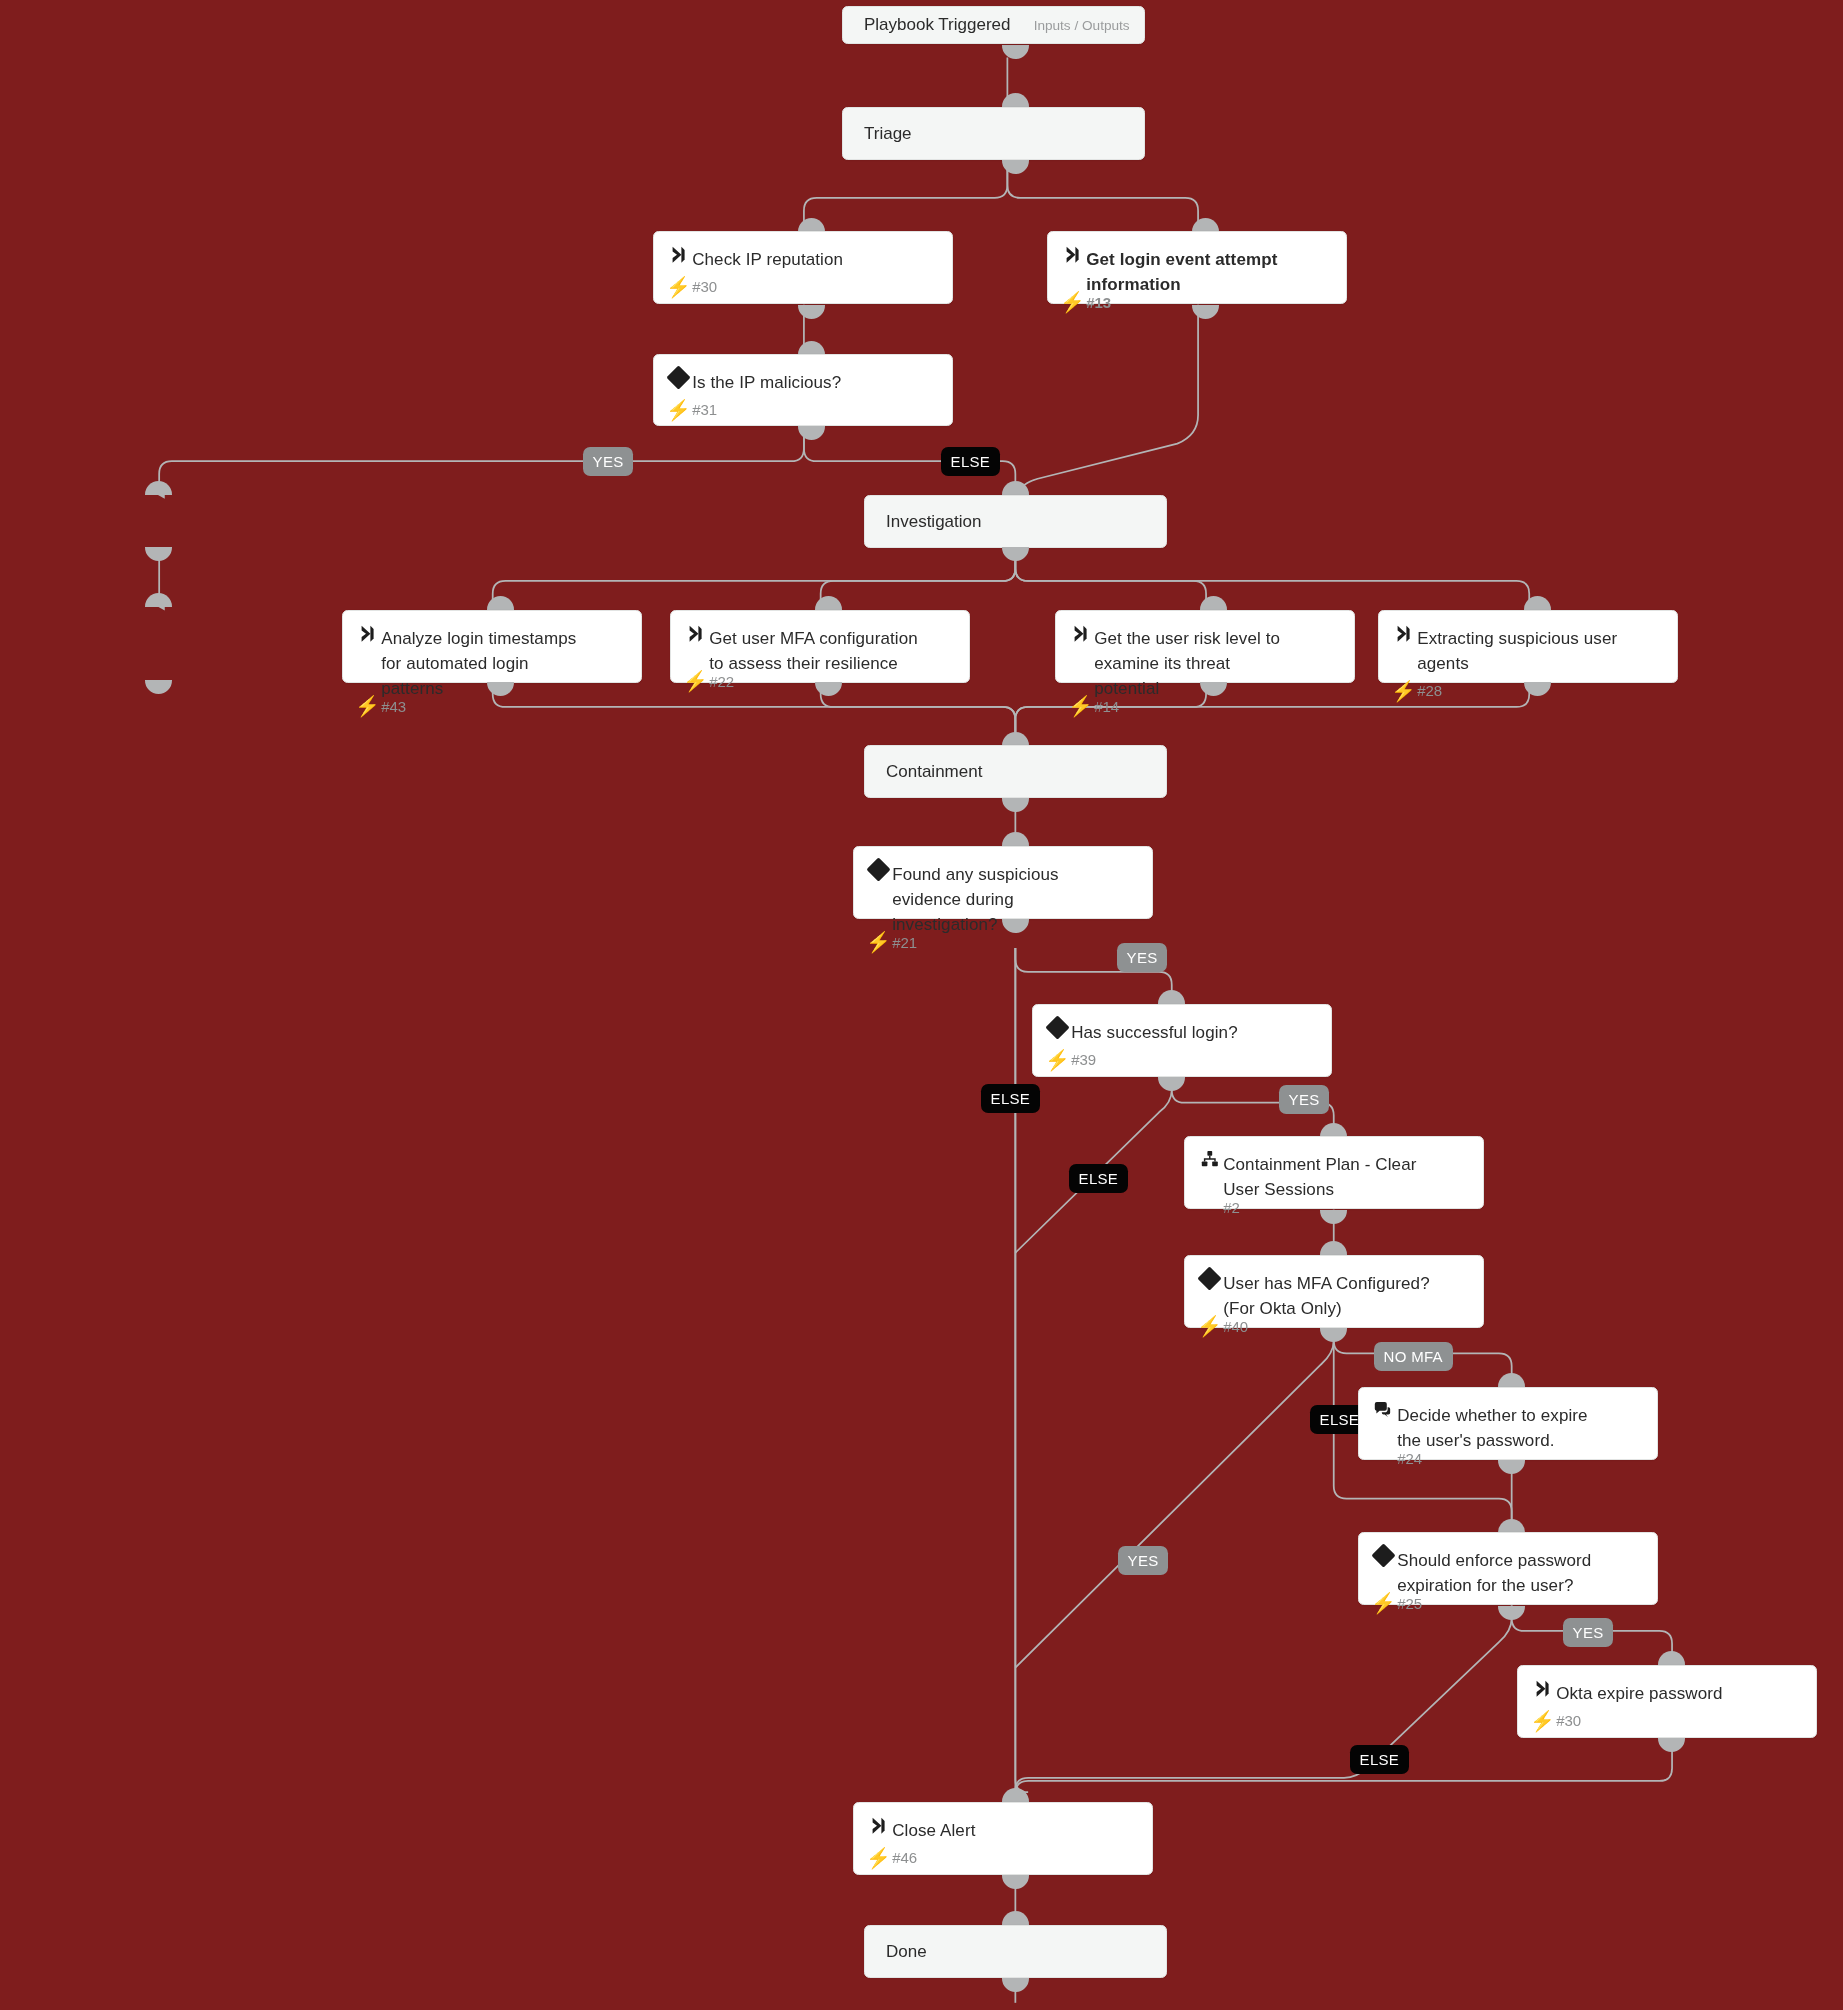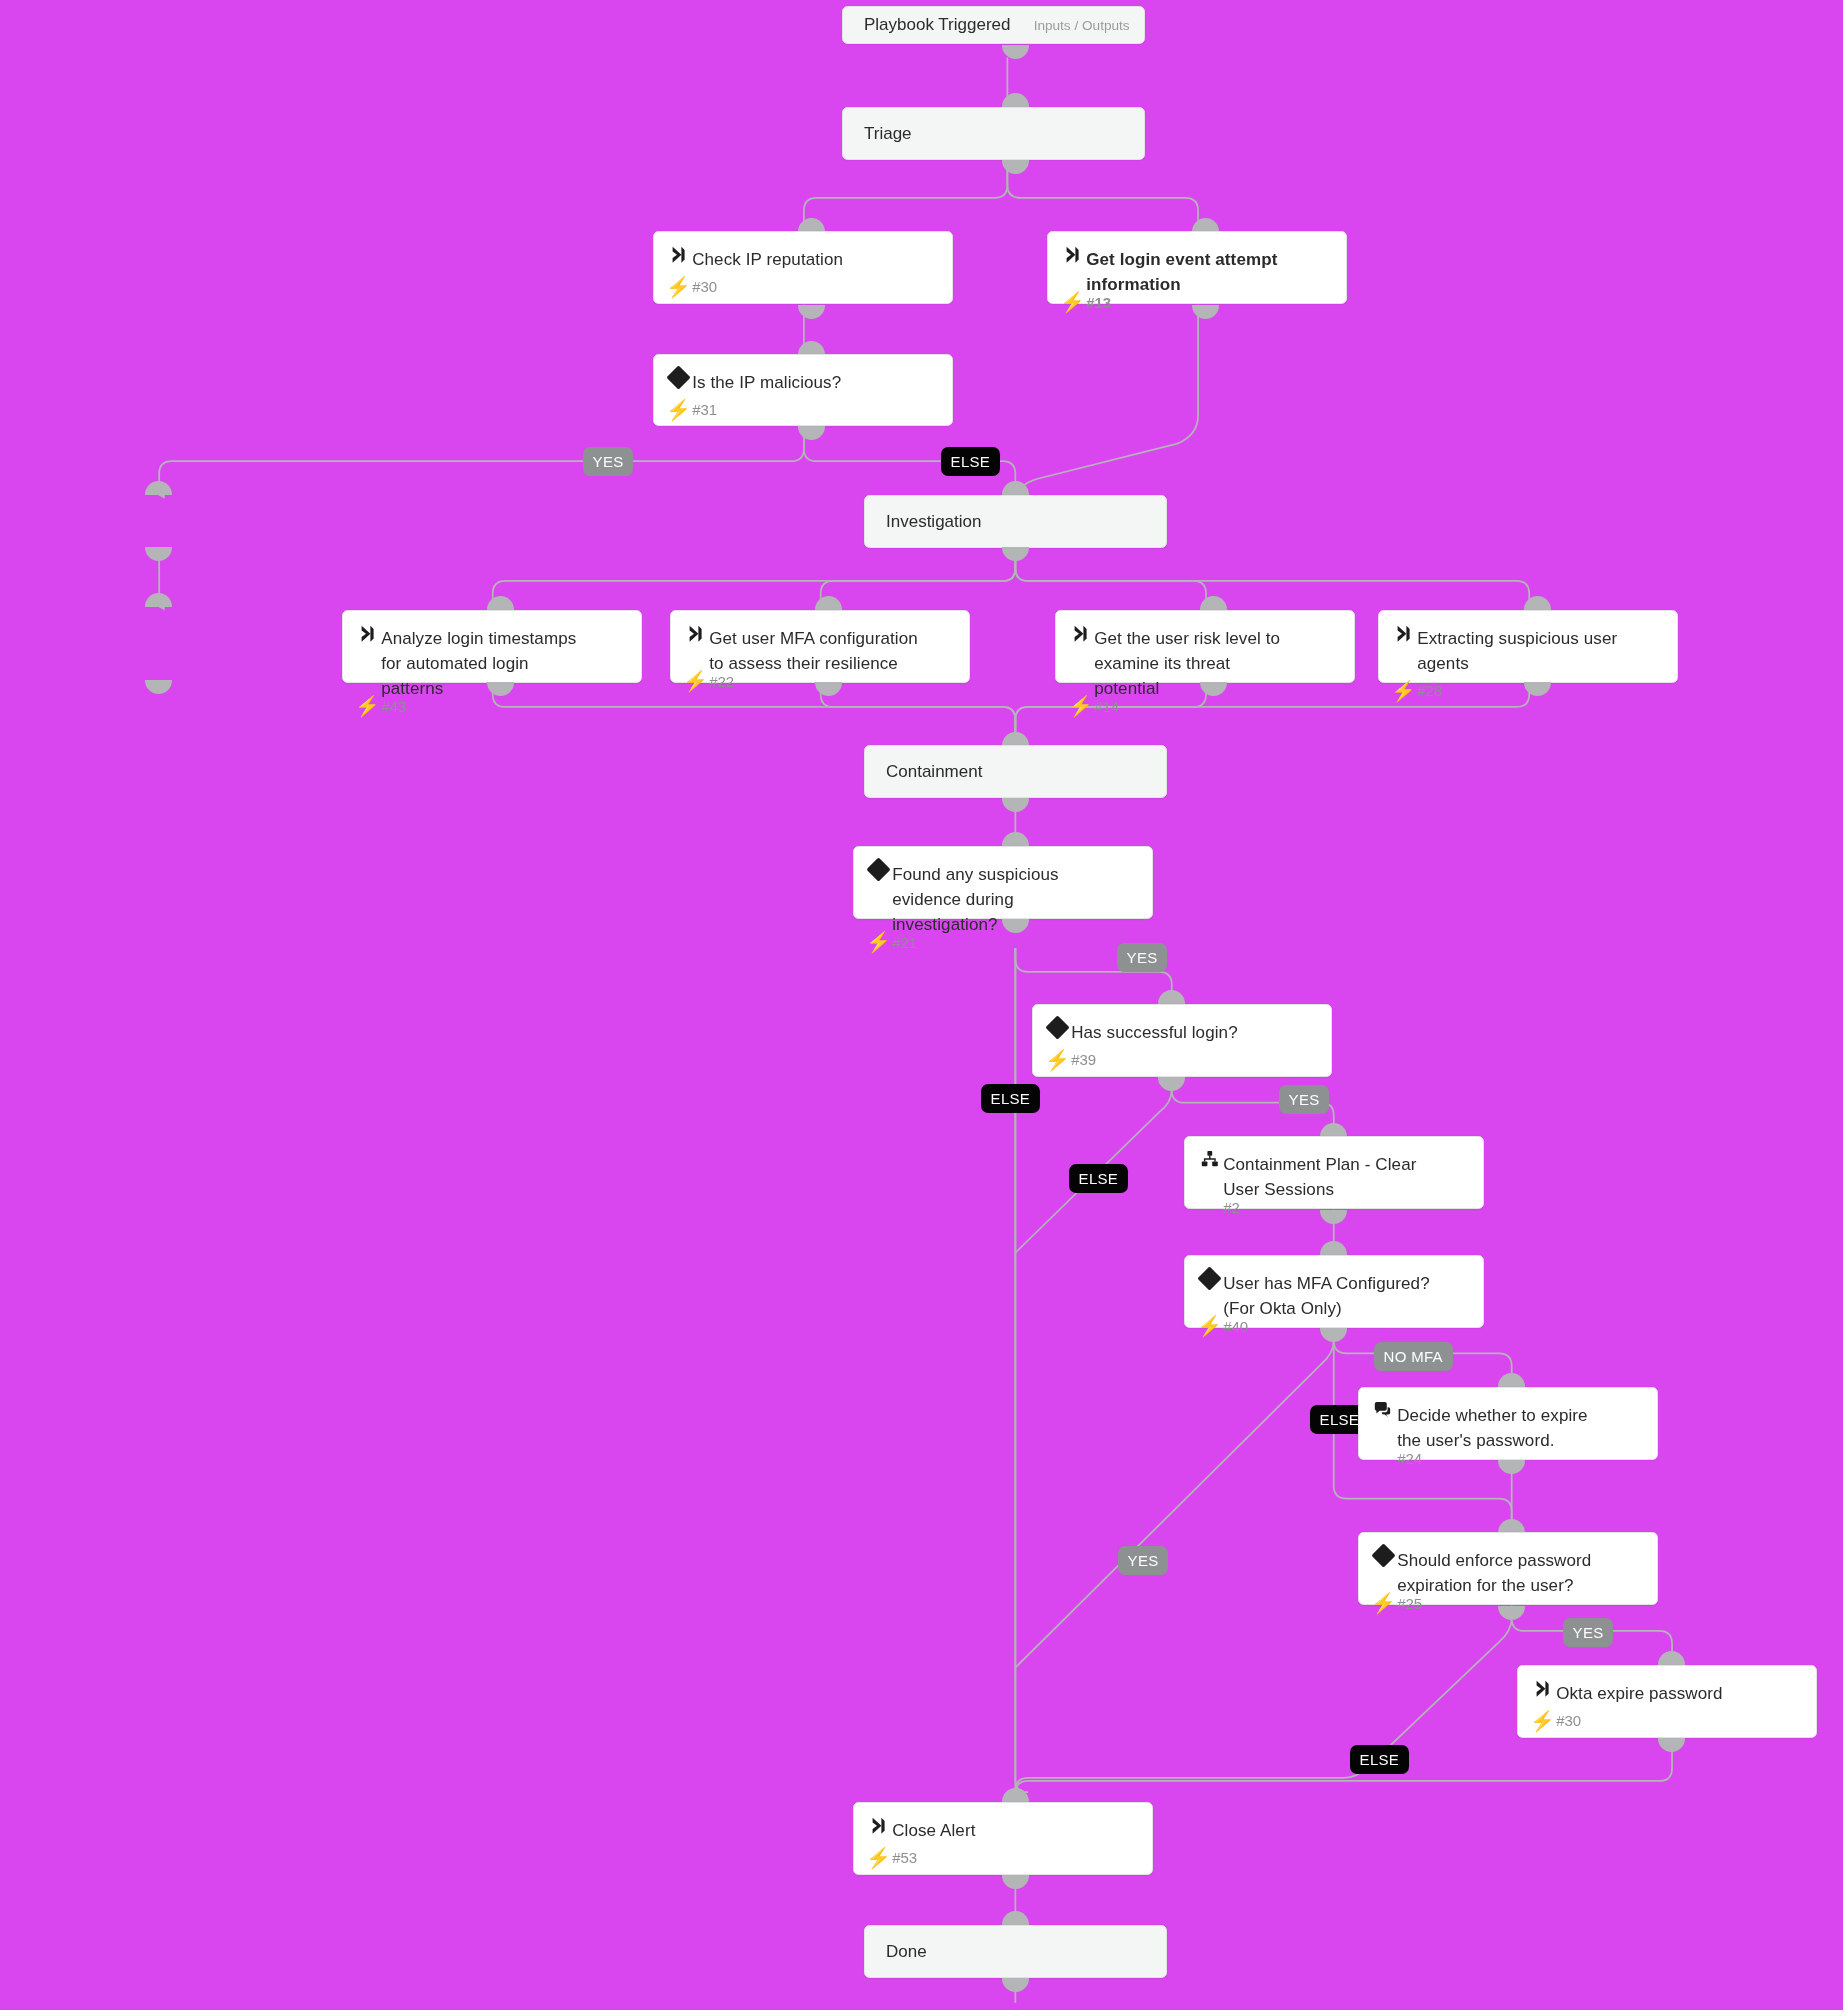--- a/index.html
+++ b/index.html
@@ -5,21 +5,21 @@
   * { box-sizing: border-box; }
   html, body {
     margin: 0; padding: 0;
     background: #ffffff;
     font-family: "Liberation Sans", sans-serif;
   }
   #canvas {
     position: relative;
     width: 1844px;
     height: 2010px;
-    background: #d946ef;
+    background: #7f1d1d;
     overflow: hidden;
   }
   #edge-layer {
     position: absolute;
     top: 0; left: 0;
     width: 1844px;
     height: 2010px;
     pointer-events: none;
   }
   #node-layer {
@@ -552,21 +552,21 @@
             <path d="M2 1 L13 11 L2 21 L2 15 L7.5 11 L2 7 Z" fill="#1d1d1d"></path>
             <path d="M13 1 L17 5 L17 17 L13 21 Z" fill="#1d1d1d"></path>
           </svg>
         </span>
         <div class="titlewrap">
           <div class="ttl">Close Alert</div>
         </div>
       </div>
       <div class="bottom">
         <span class="bolt">⚡</span>
-        <span class="meta">#53</span>
+        <span class="meta">#46</span>
       </div>
     </div>
     <div class="port out" style="left:1002px;top:1875px;"></div>
 
     <div class="port in" style="left:1002px;top:1911px;"></div>
     <div class="node section sectionnode" style="left:864px;top:1925px;width:303px;height:53px;">
       <span class="sectitle">Done</span>
     </div>
     <div class="port out" style="left:1002px;top:1978px;"></div>
 

